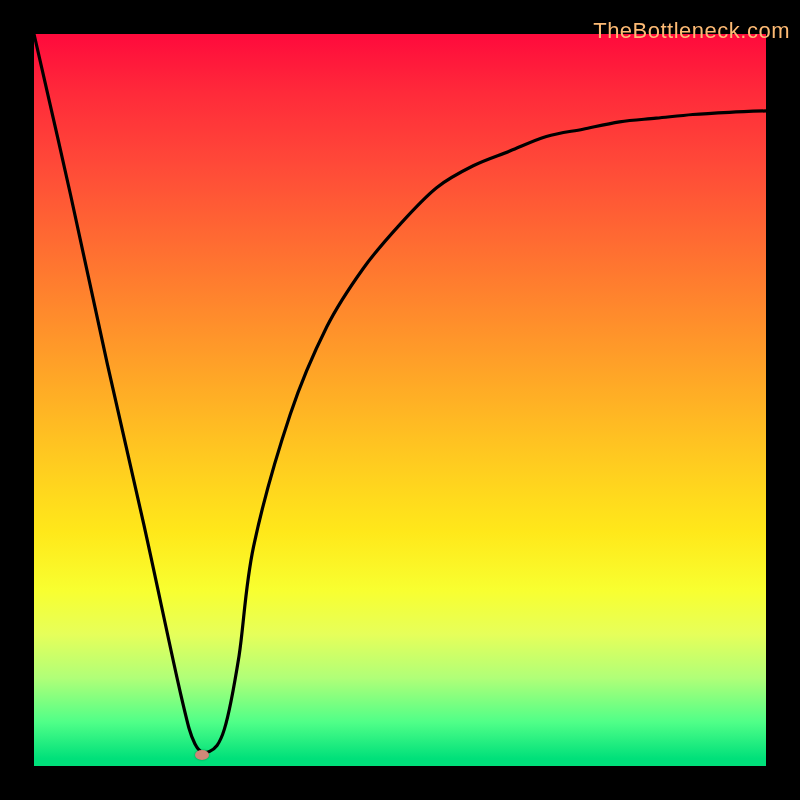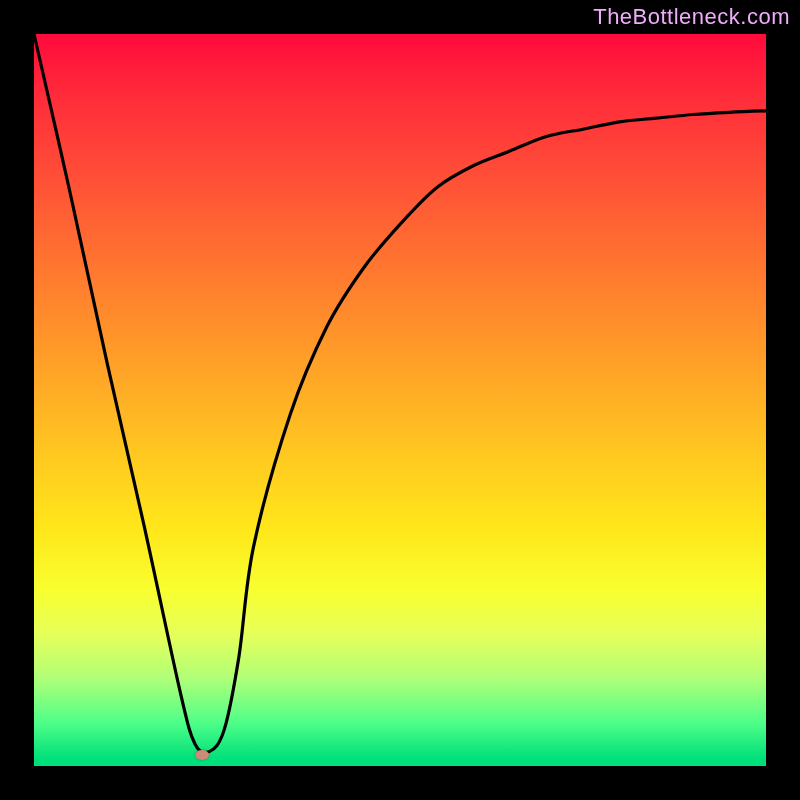--- a/index.html
+++ b/index.html
@@ -34,23 +34,23 @@
       #ffe81a 68%,
       #f8ff30 76%,
       #e6ff5a 82%,
       #b0ff78 88%,
       #50ff88 94%,
       #00e07a 99%
     );
   }
   .watermark {
     position: absolute;
-    top: 4px;
+    top: 18px;
     right: 10px;
-    color: #f0abfc;
+    color: #fdba74;
     font-size: 22px;
     font-weight: 500;
     letter-spacing: 0.5px;
     user-select: none;
   }
   svg.curve {
     position: absolute;
     left: 0;
     top: 0;
     width: 732px;

